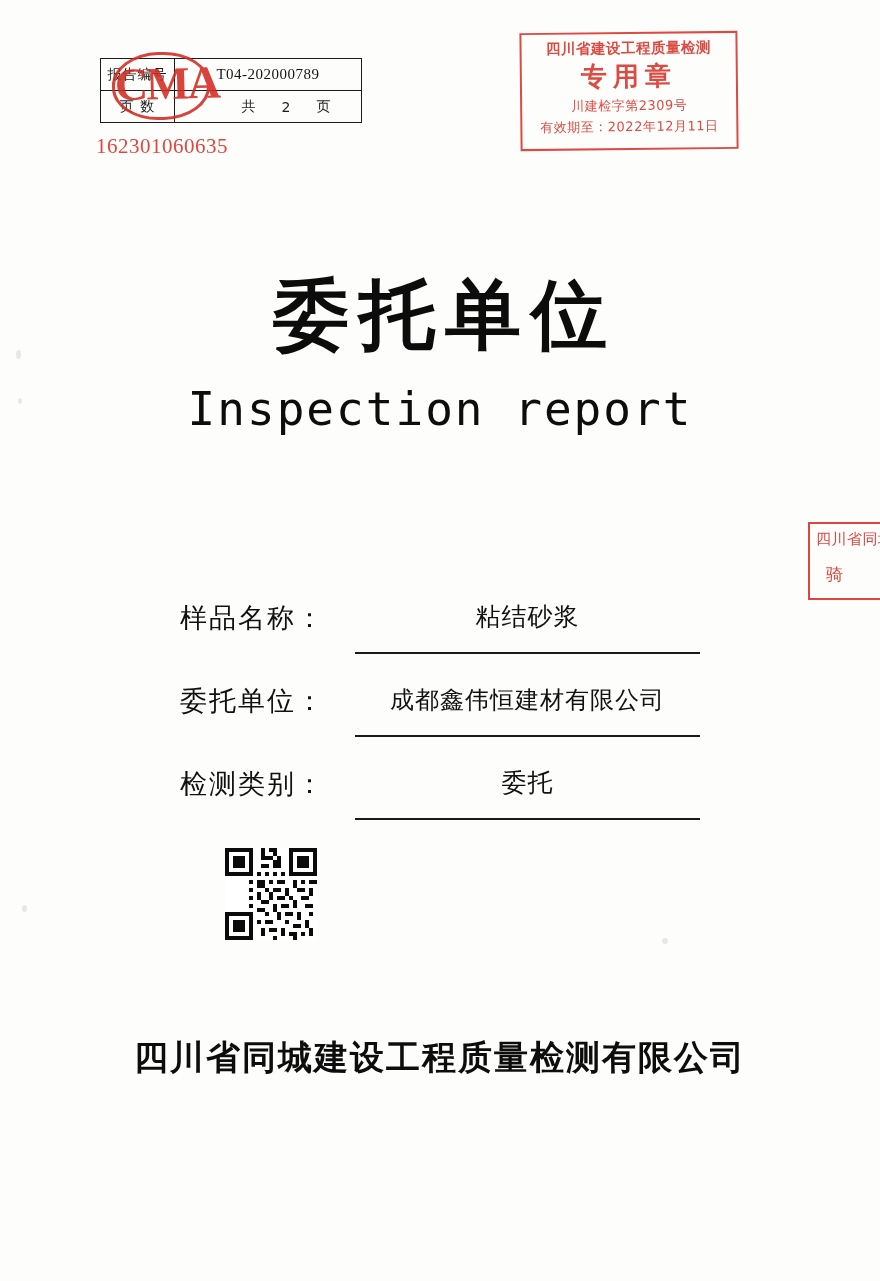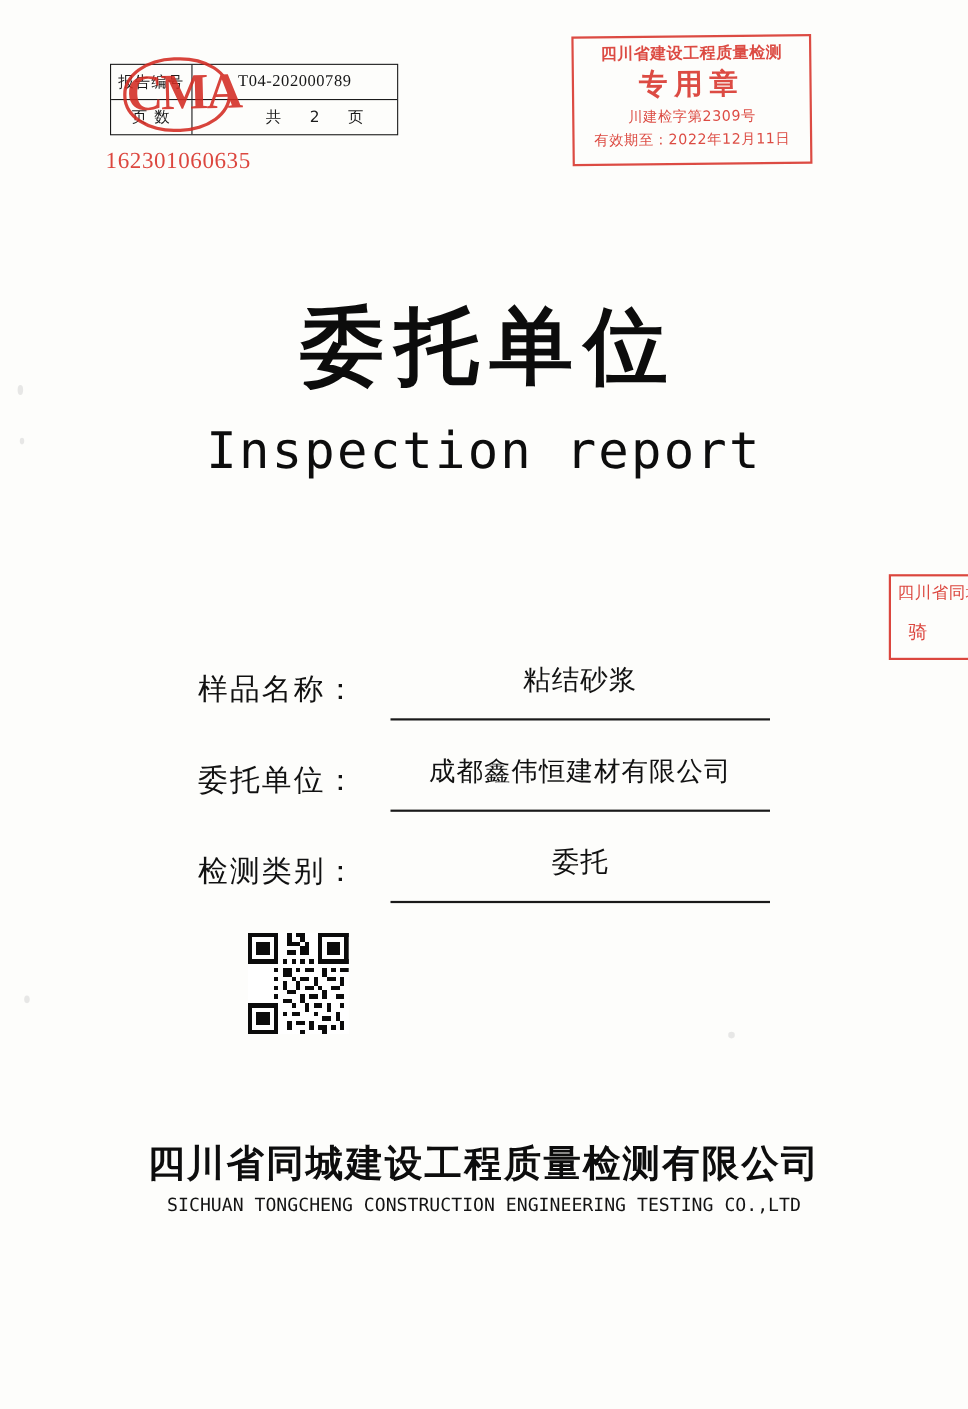--- a/index.html
+++ b/index.html
@@ -166,21 +166,21 @@
 
   
   .fields {
     position: absolute;
     left: 180px;
     top: 598px;
     width: 520px;
   }
   .field-row {
     display: flex;
-    align-items: center;
+    align-items: flex-start;
     height: 58px;
     margin-bottom: 25px;
   }
   .field-label {
     width: 175px;
     font-size: 27px;
     font-family: "DejaVu Sans", sans-serif;
     letter-spacing: 2px;
     color: #111;
     white-space: nowrap;
@@ -371,20 +371,19 @@
           <rect x="16" y="21" width="2" height="1"></rect>
         <rect x="19" y="21" width="1" height="1"></rect>
           <rect x="21" y="20" width="1" height="2"></rect>
         <rect x="12" y="22" width="1" height="1"></rect>
           <rect x="17" y="22" width="1" height="1"></rect>
       </g>
     </svg>
   </div>
 
   <div class="footer-cn">四川省同城建设工程质量检测有限公司</div>
-  <div class="footer-en">SICHUAN TONGCHENG CONSTRUCTION ENGINEERING TESTING CO.,LTD</div>
 
   <div class="speck" style="left:16px; top:350px; width:5px; height:9px;"></div>
   <div class="speck" style="left:18px; top:398px; width:4px; height:6px;"></div>
   <div class="speck" style="left:22px; top:905px; width:5px; height:7px;"></div>
   <div class="speck" style="left:662px; top:938px; width:6px; height:6px;"></div>
 
 </div>
 
 </body></html>

